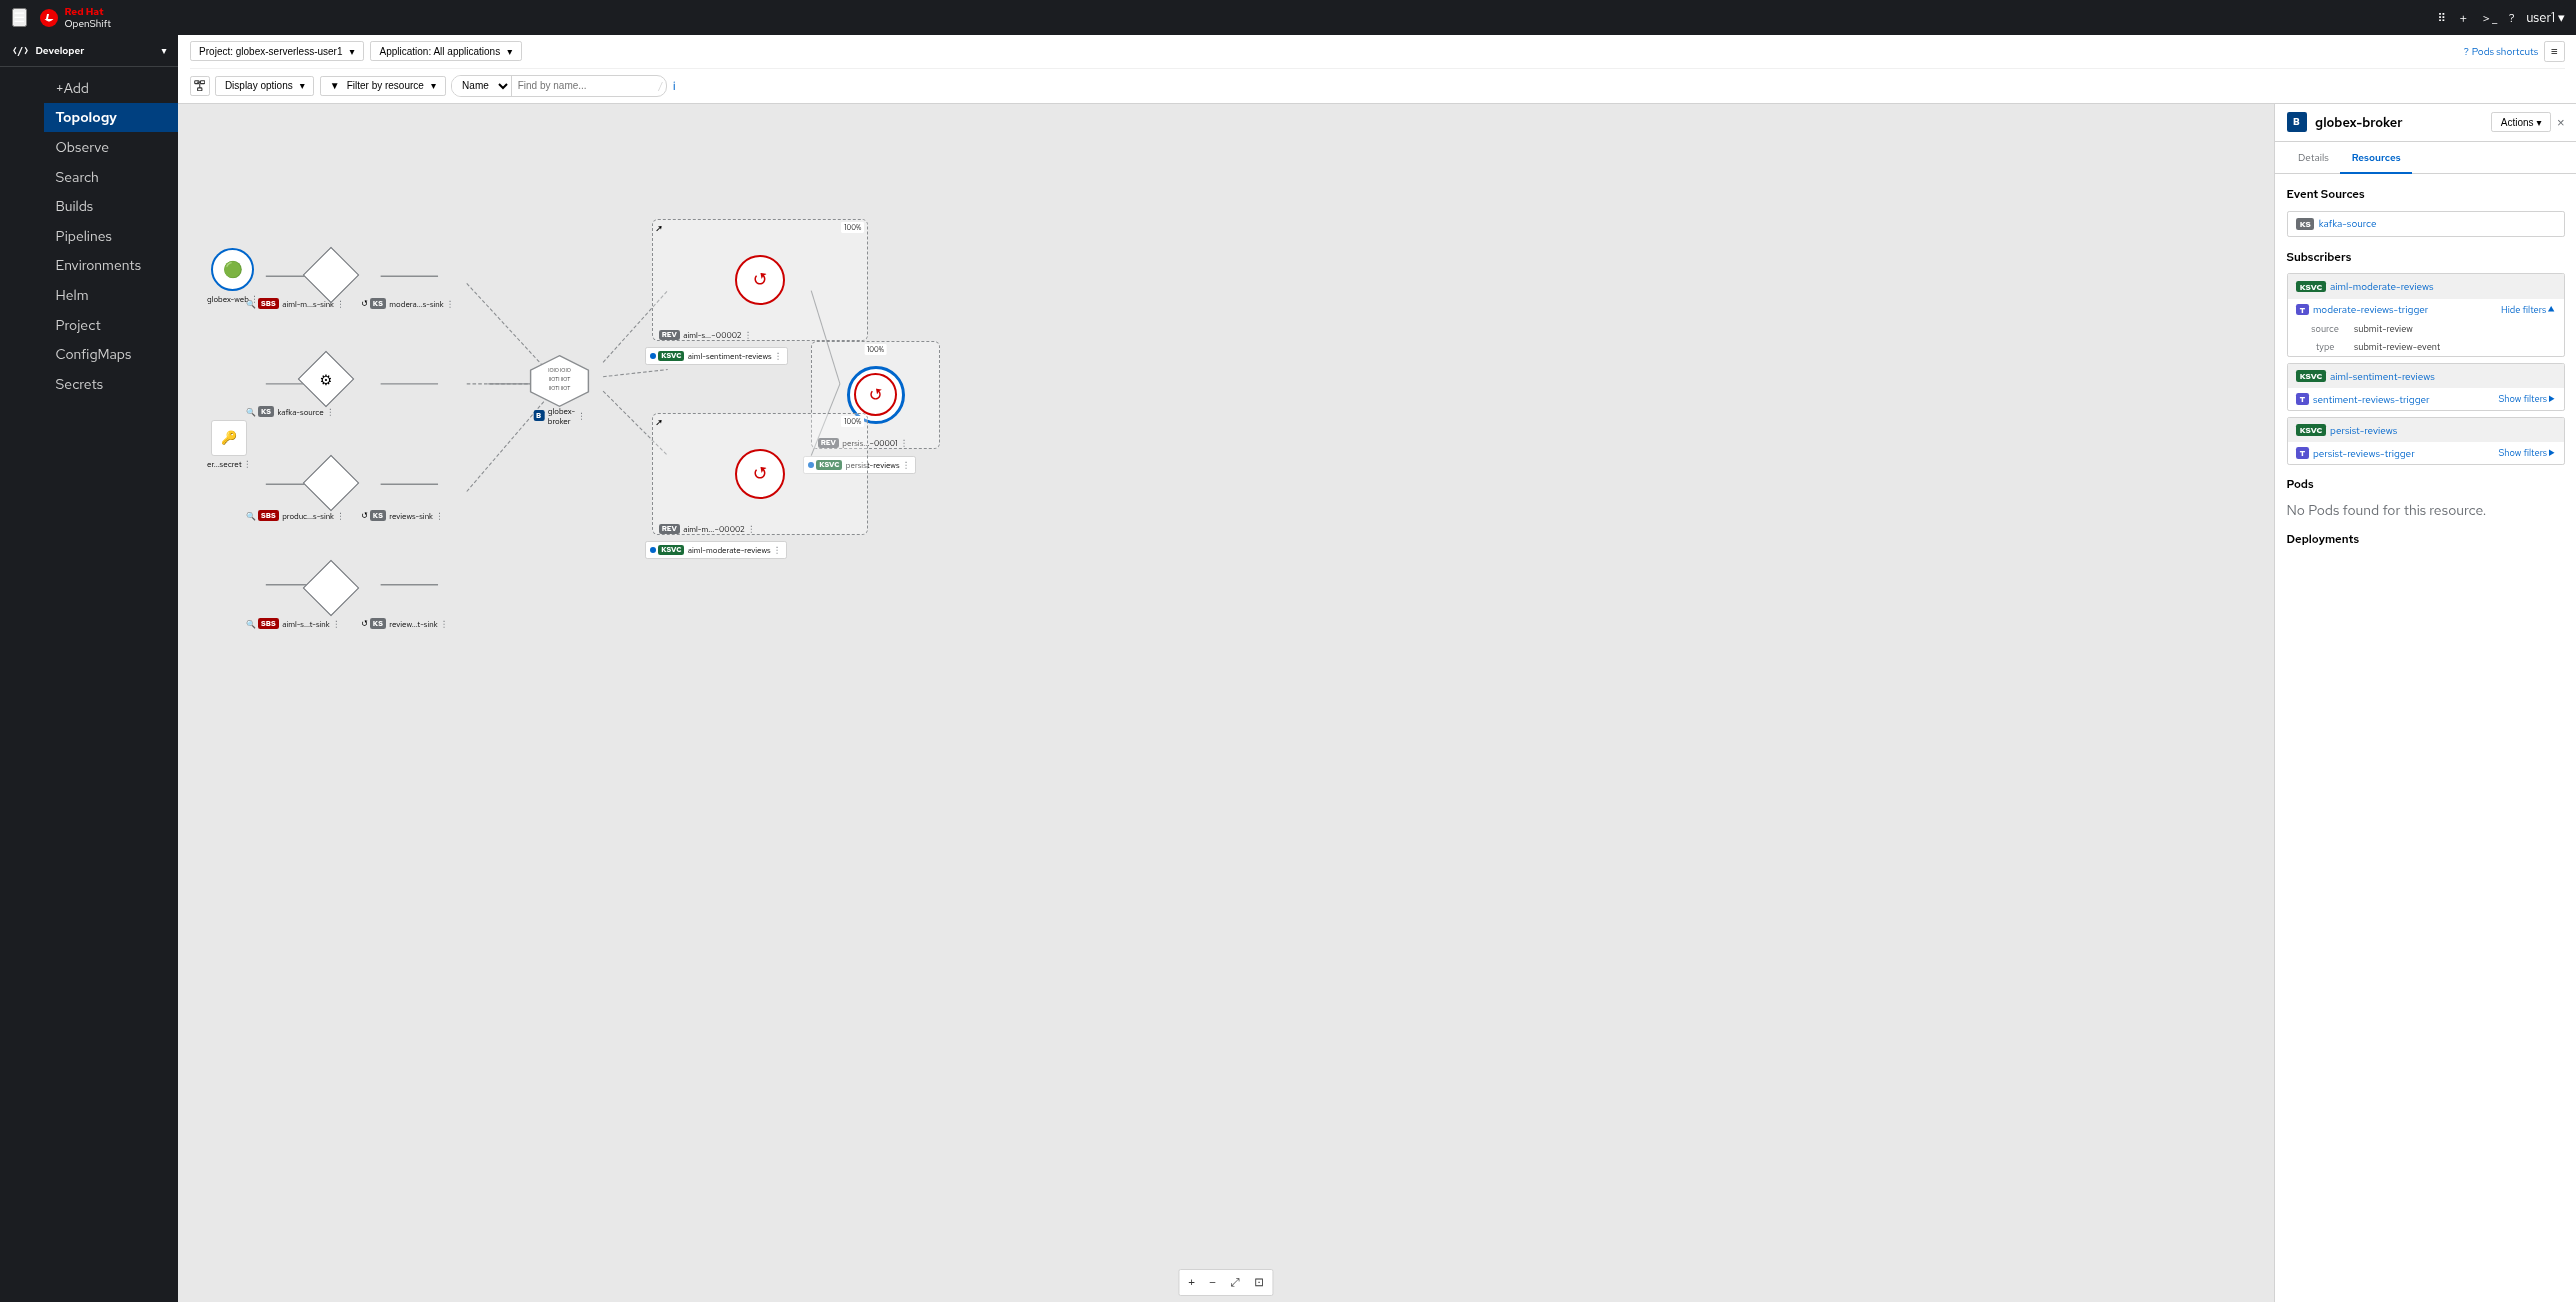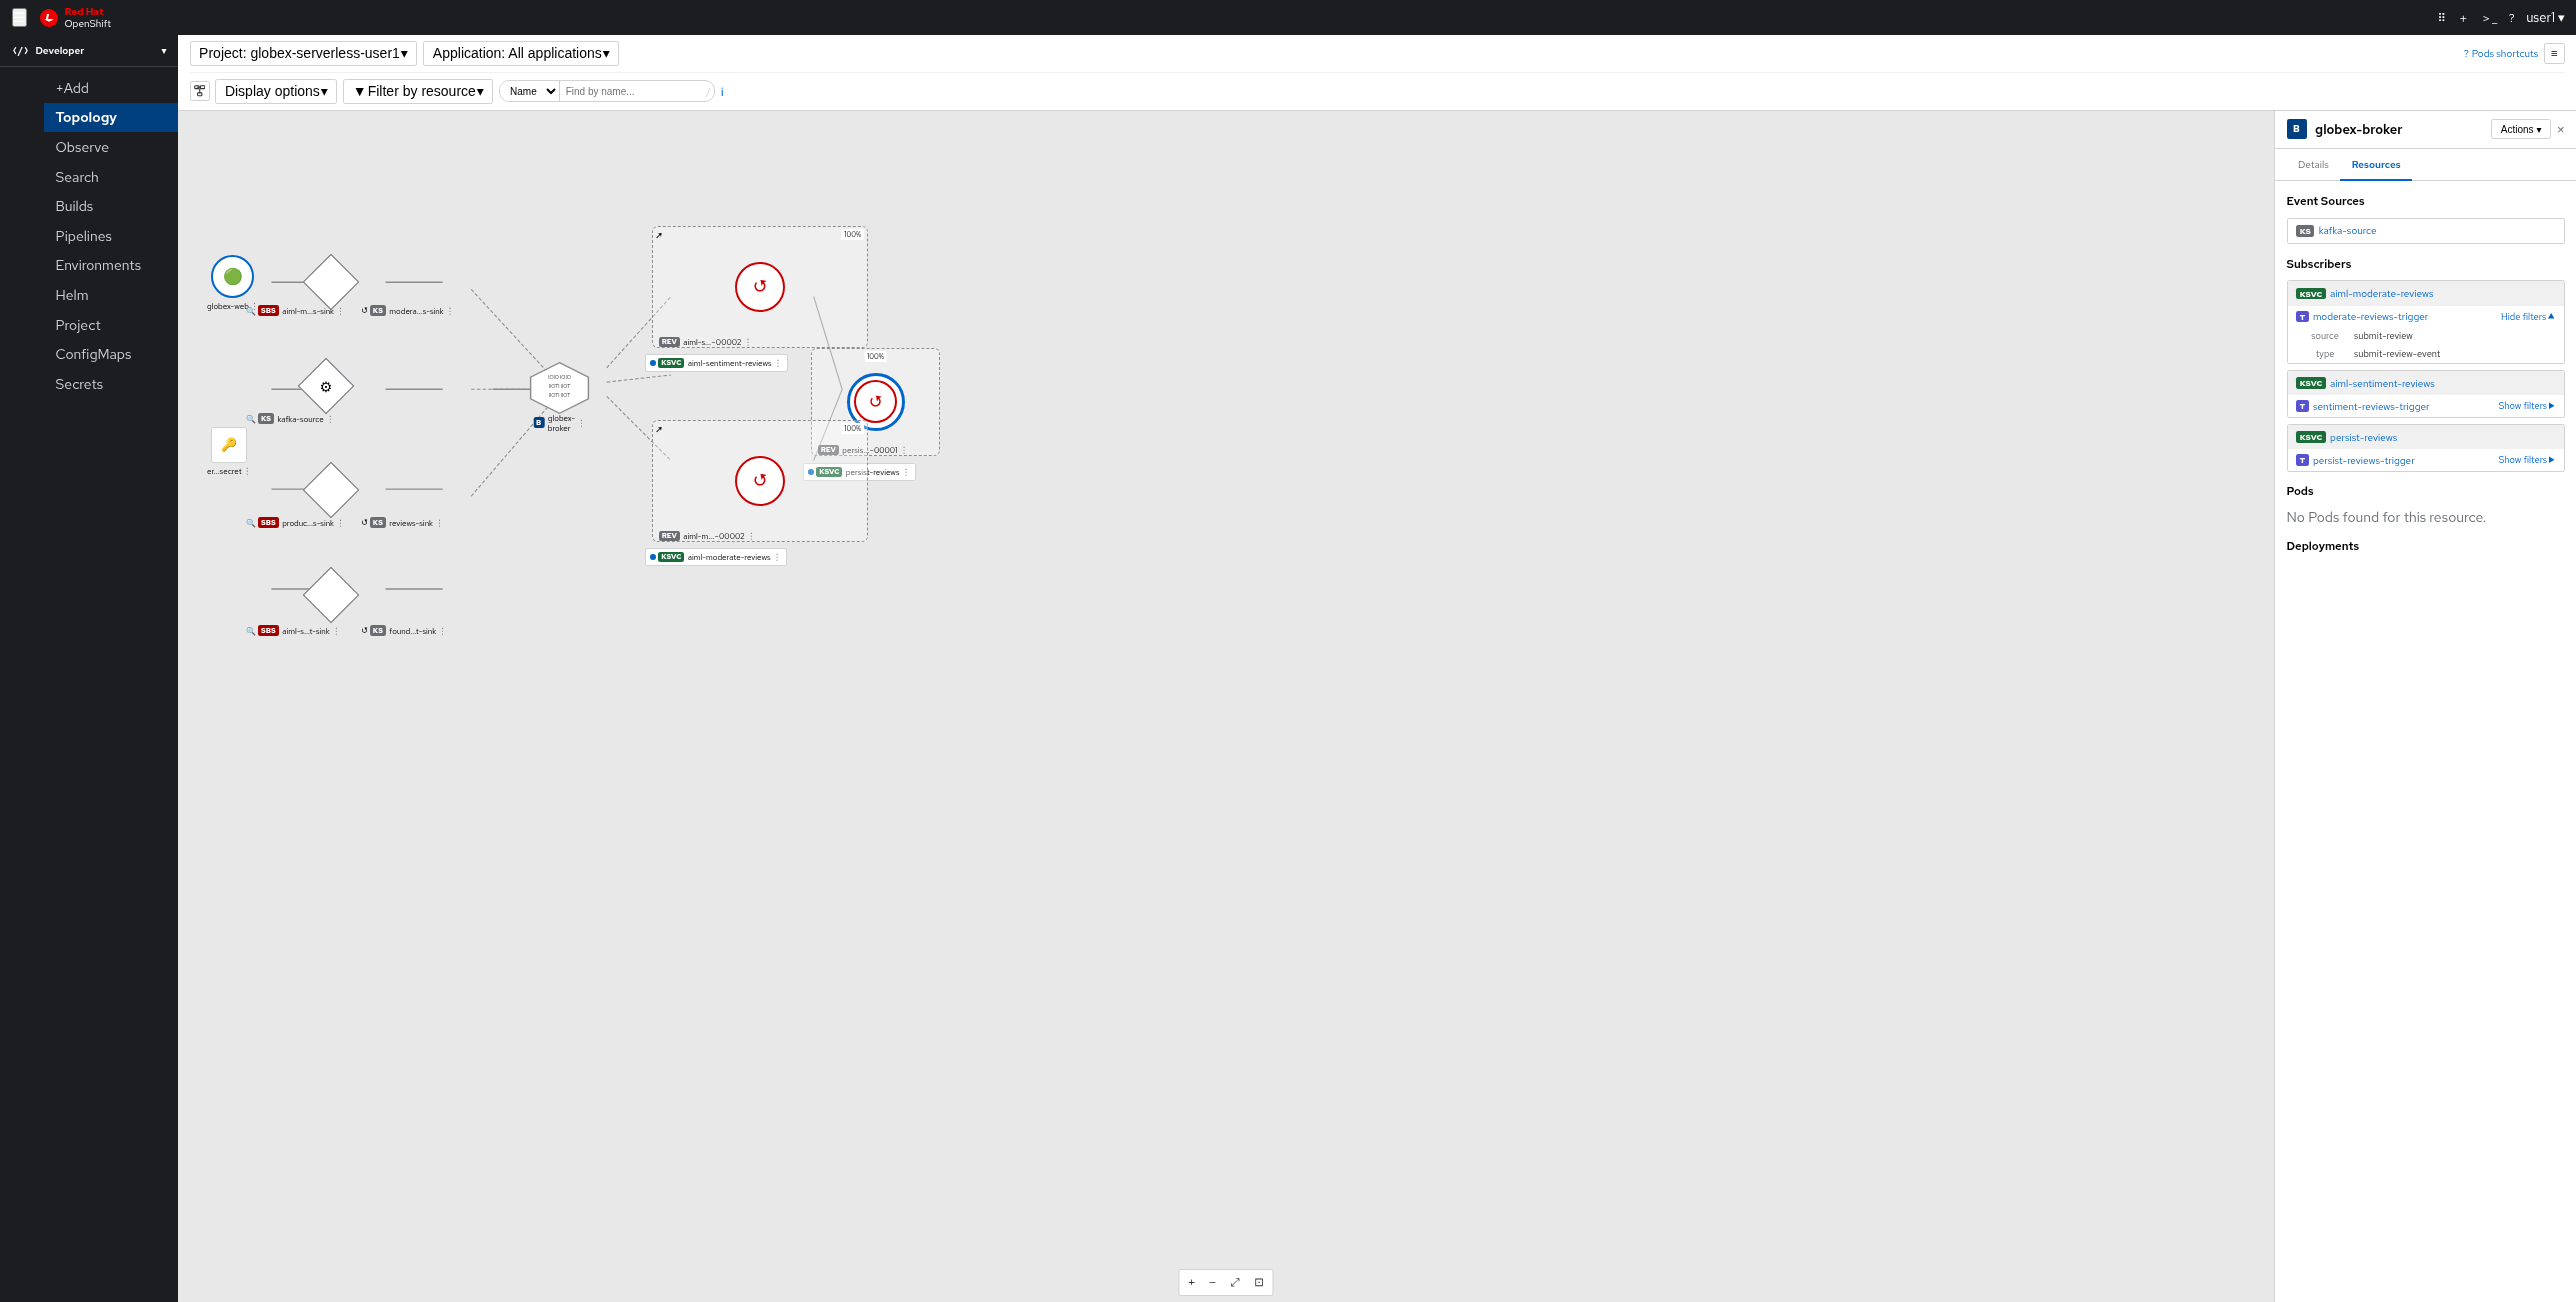--- a/index.html
+++ b/index.html
@@ -48,23 +48,23 @@
     .toolbar {
       background: #fff; border-bottom: 0.7px solid #d2d2d2;
       padding: 5.8px 11.5px; display: flex; align-items: center; gap: 5.8px; flex-wrap: wrap;
     }
     .toolbar-row1 {
       display: flex; align-items: center; gap: 5.8px; width: 100%;
       padding-bottom: 5.8px; border-bottom: 0.7px solid #f0f0f0;
     }
     .toolbar-row2 { display: flex; align-items: center; gap: 5.8px; width: 100%; }
     .dropdown-btn {
-      display: flex; align-items: center; gap: 1px; padding: 3.6px 8.6px;
+      display: flex; align-items: center; gap: 7px; padding: 3.6px 8.6px;
       border: 0.7px solid #d2d2d2; border-radius: 2.2px; background: #fff;
-      cursor: pointer; font-size: 14px; white-space: nowrap;
+      cursor: pointer; font-size: 10px; white-space: nowrap;
     }
     .view-shortcuts-link { color: #06c; text-decoration: none; font-size: 10px; display: flex; align-items: center; gap: 2.9px; cursor: pointer; }
     .list-view-btn { padding: 3.6px 5.8px; border: 0.7px solid #d2d2d2; border-radius: 2.2px; background: #fff; cursor: pointer; font-size: 11.5px; }
     .toolbar-spacer { flex: 1; }
     .search-input-wrap { display: flex; align-items: center; border: 0.7px solid #d2d2d2; border-radius: 10px; overflow: hidden; }
     .search-input-wrap select { border: none; border-right: 0.7px solid #d2d2d2; padding: 3.6px 5.8px; background: #fff; font-size: 10px; cursor: pointer; }
     .search-input-wrap input { border: none; padding: 3.6px 5.8px; font-size: 10px; outline: none; min-width: 115px; }
     .search-input-wrap .search-divider { color: #d2d2d2; padding: 0 2.9px; }
     .info-btn { background: none; border: none; cursor: pointer; color: #06c; font-size: 11.5px; }
     .topology-icon { width: 20px; height: 20px; border: 0.7px solid #d2d2d2; border-radius: 2.2px; display: flex; align-items: center; justify-content: center; cursor: pointer; font-size: 8.6px; }
@@ -412,21 +412,21 @@
         </div>
 
         <div style="position:absolute;left:133px;top:464px;">
           <div style="width:40px;height:40px;background:#fff;border:1.4px solid #6a6e73;transform:rotate(45deg);"></div>
         </div>
 
         <div class="topo-node" style="left: 183px; top: 514px;">
           <div style="display:flex;align-items:center;gap:2.2px;">
             <span style="font-size:8px;">↺</span>
             <span class="topo-badge badge-ks">KS</span>
-            <span style="font-size:8px;">found...t-sink</span>
+            <span style="font-size:8px;">review...t-sink</span>
             <span class="node-action-icon">⋮</span>
           </div>
         </div>
 
         <div class="topo-group" style="left: 474px; top: 115px; width: 216px; height: 122px;">
           <div style="position:absolute;top:2.9px;right:2.9px;font-size:7.2px;background:#fff;padding:0.7px 2.9px;border-radius:1.4px;">100%</div>
           <div style="position:absolute;top:50%;left:50%;transform:translate(-50%,-50%);">
             <div style="width:50px;height:50px;border-radius:50%;border:2.9px solid #cc0000;background:#fff;display:flex;align-items:center;justify-content:center;">
               <div class="refresh-icon" style="width:36px;height:36px;border:none;font-size:17px;">↺</div>
             </div>

